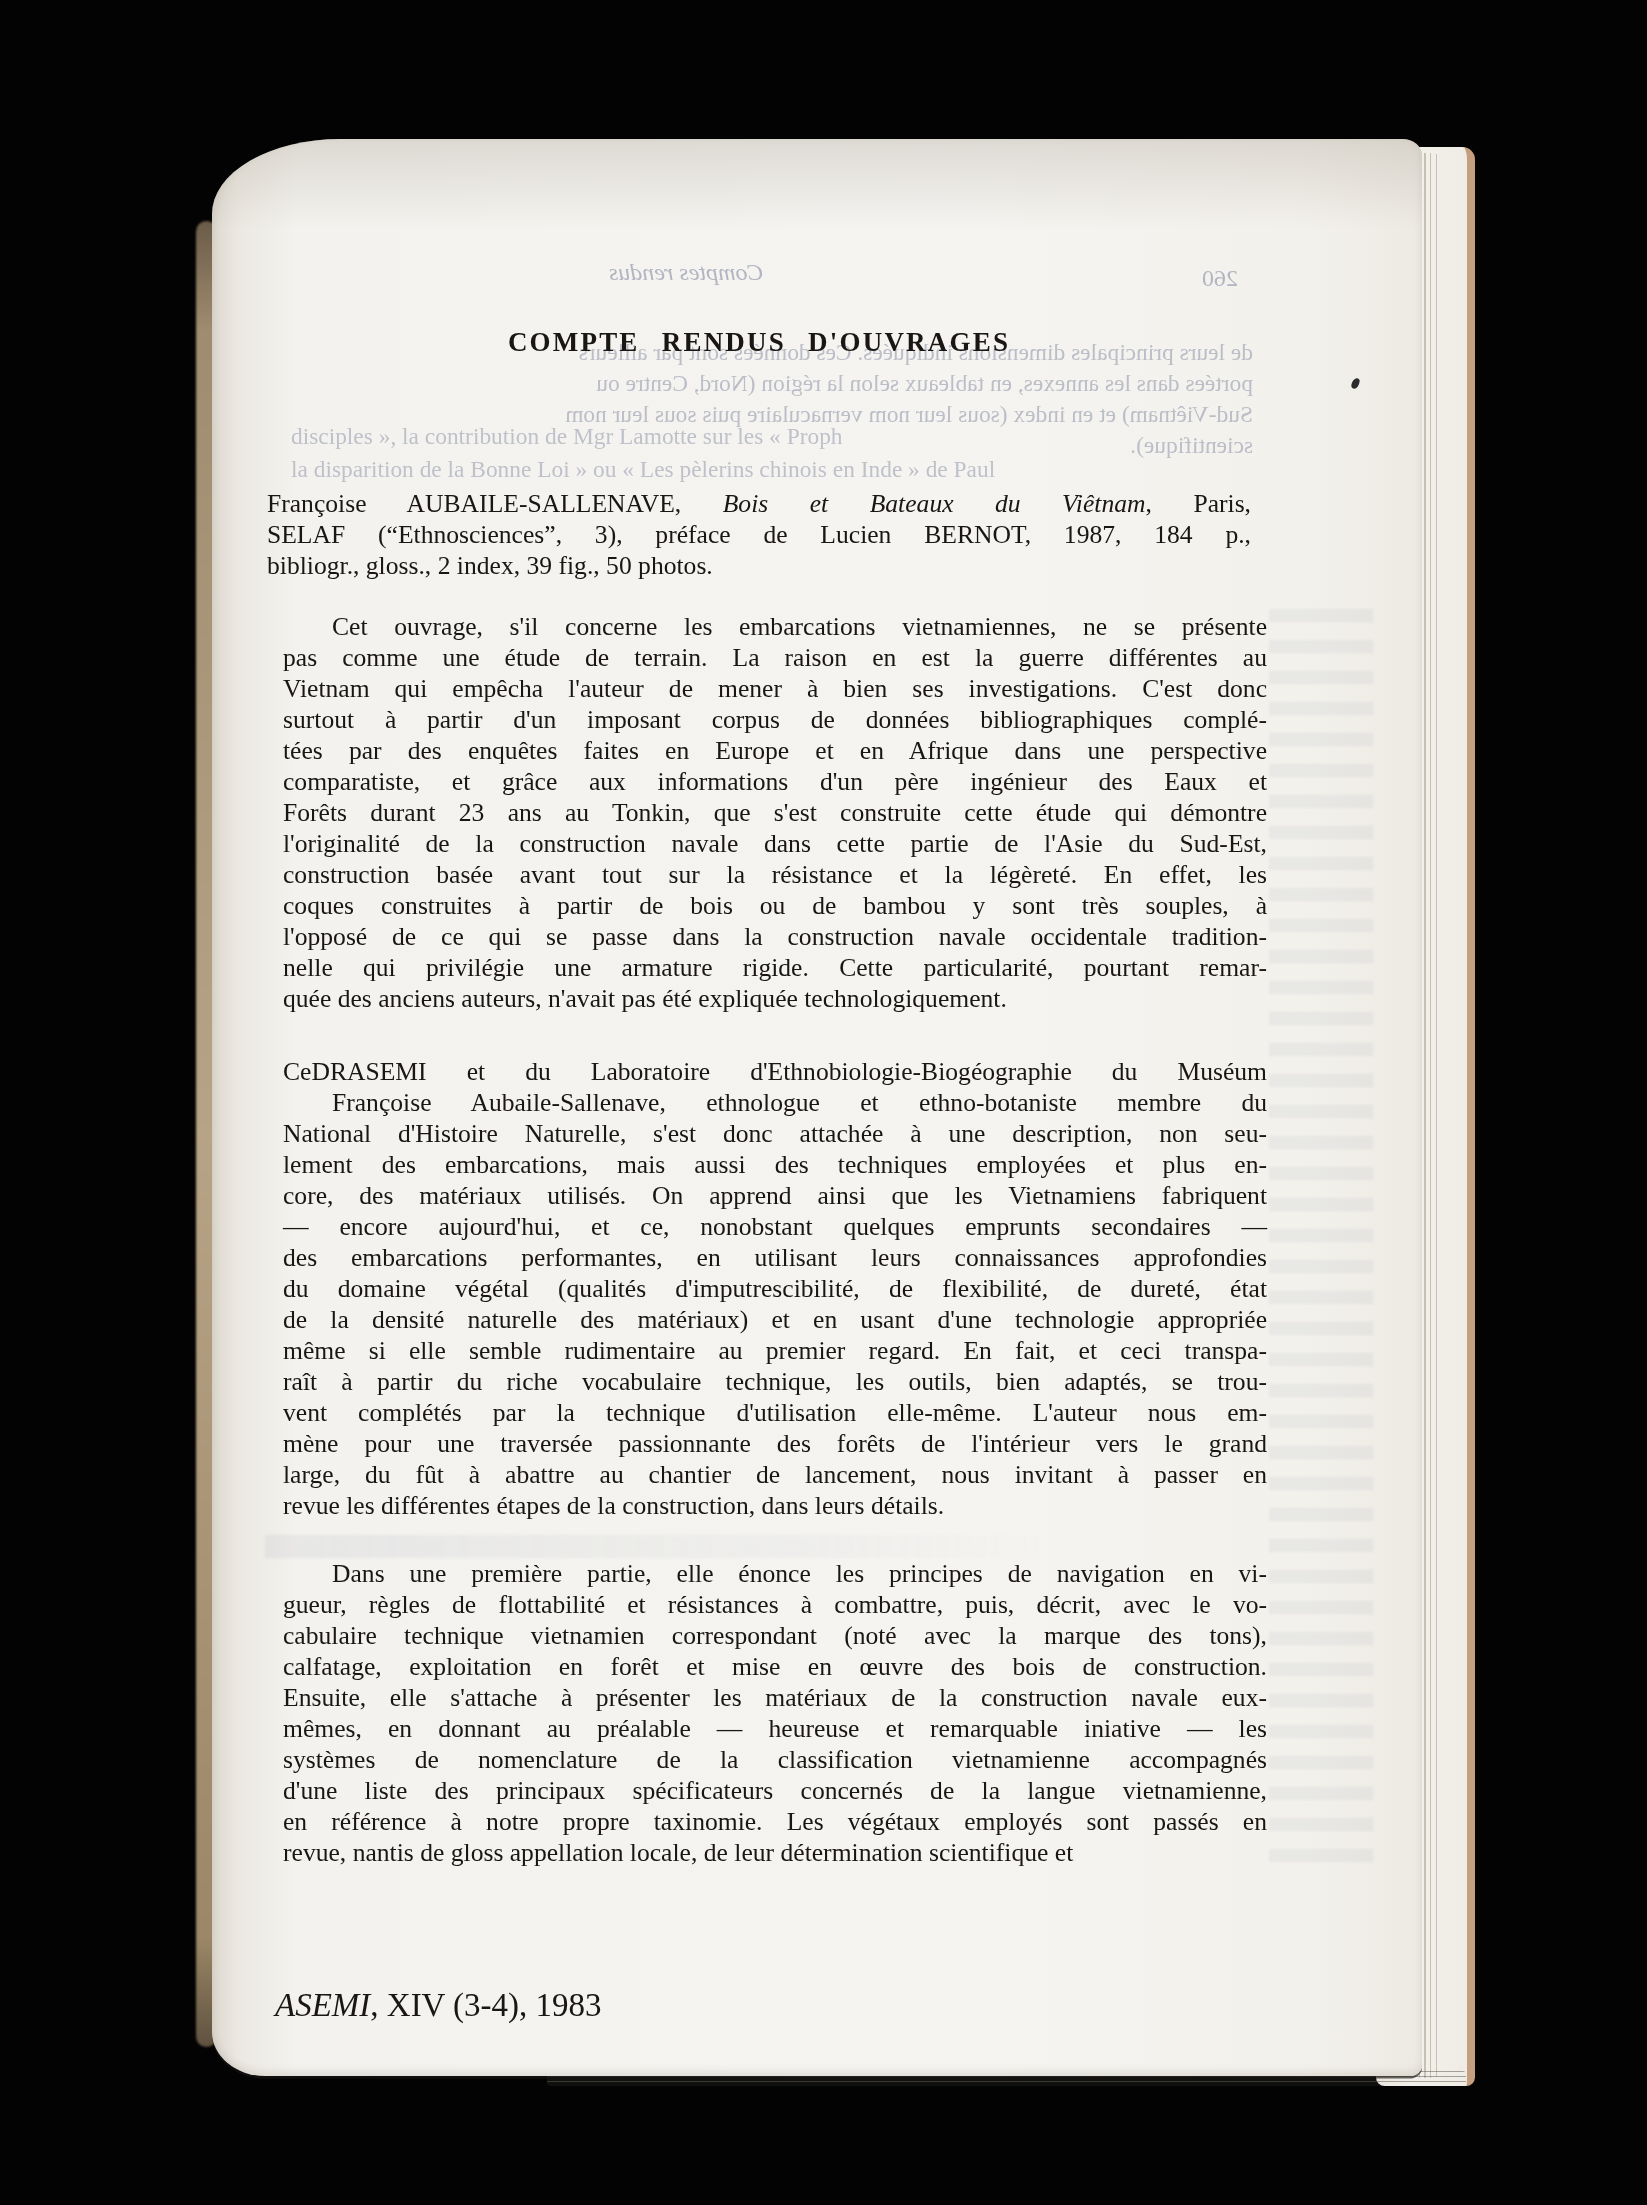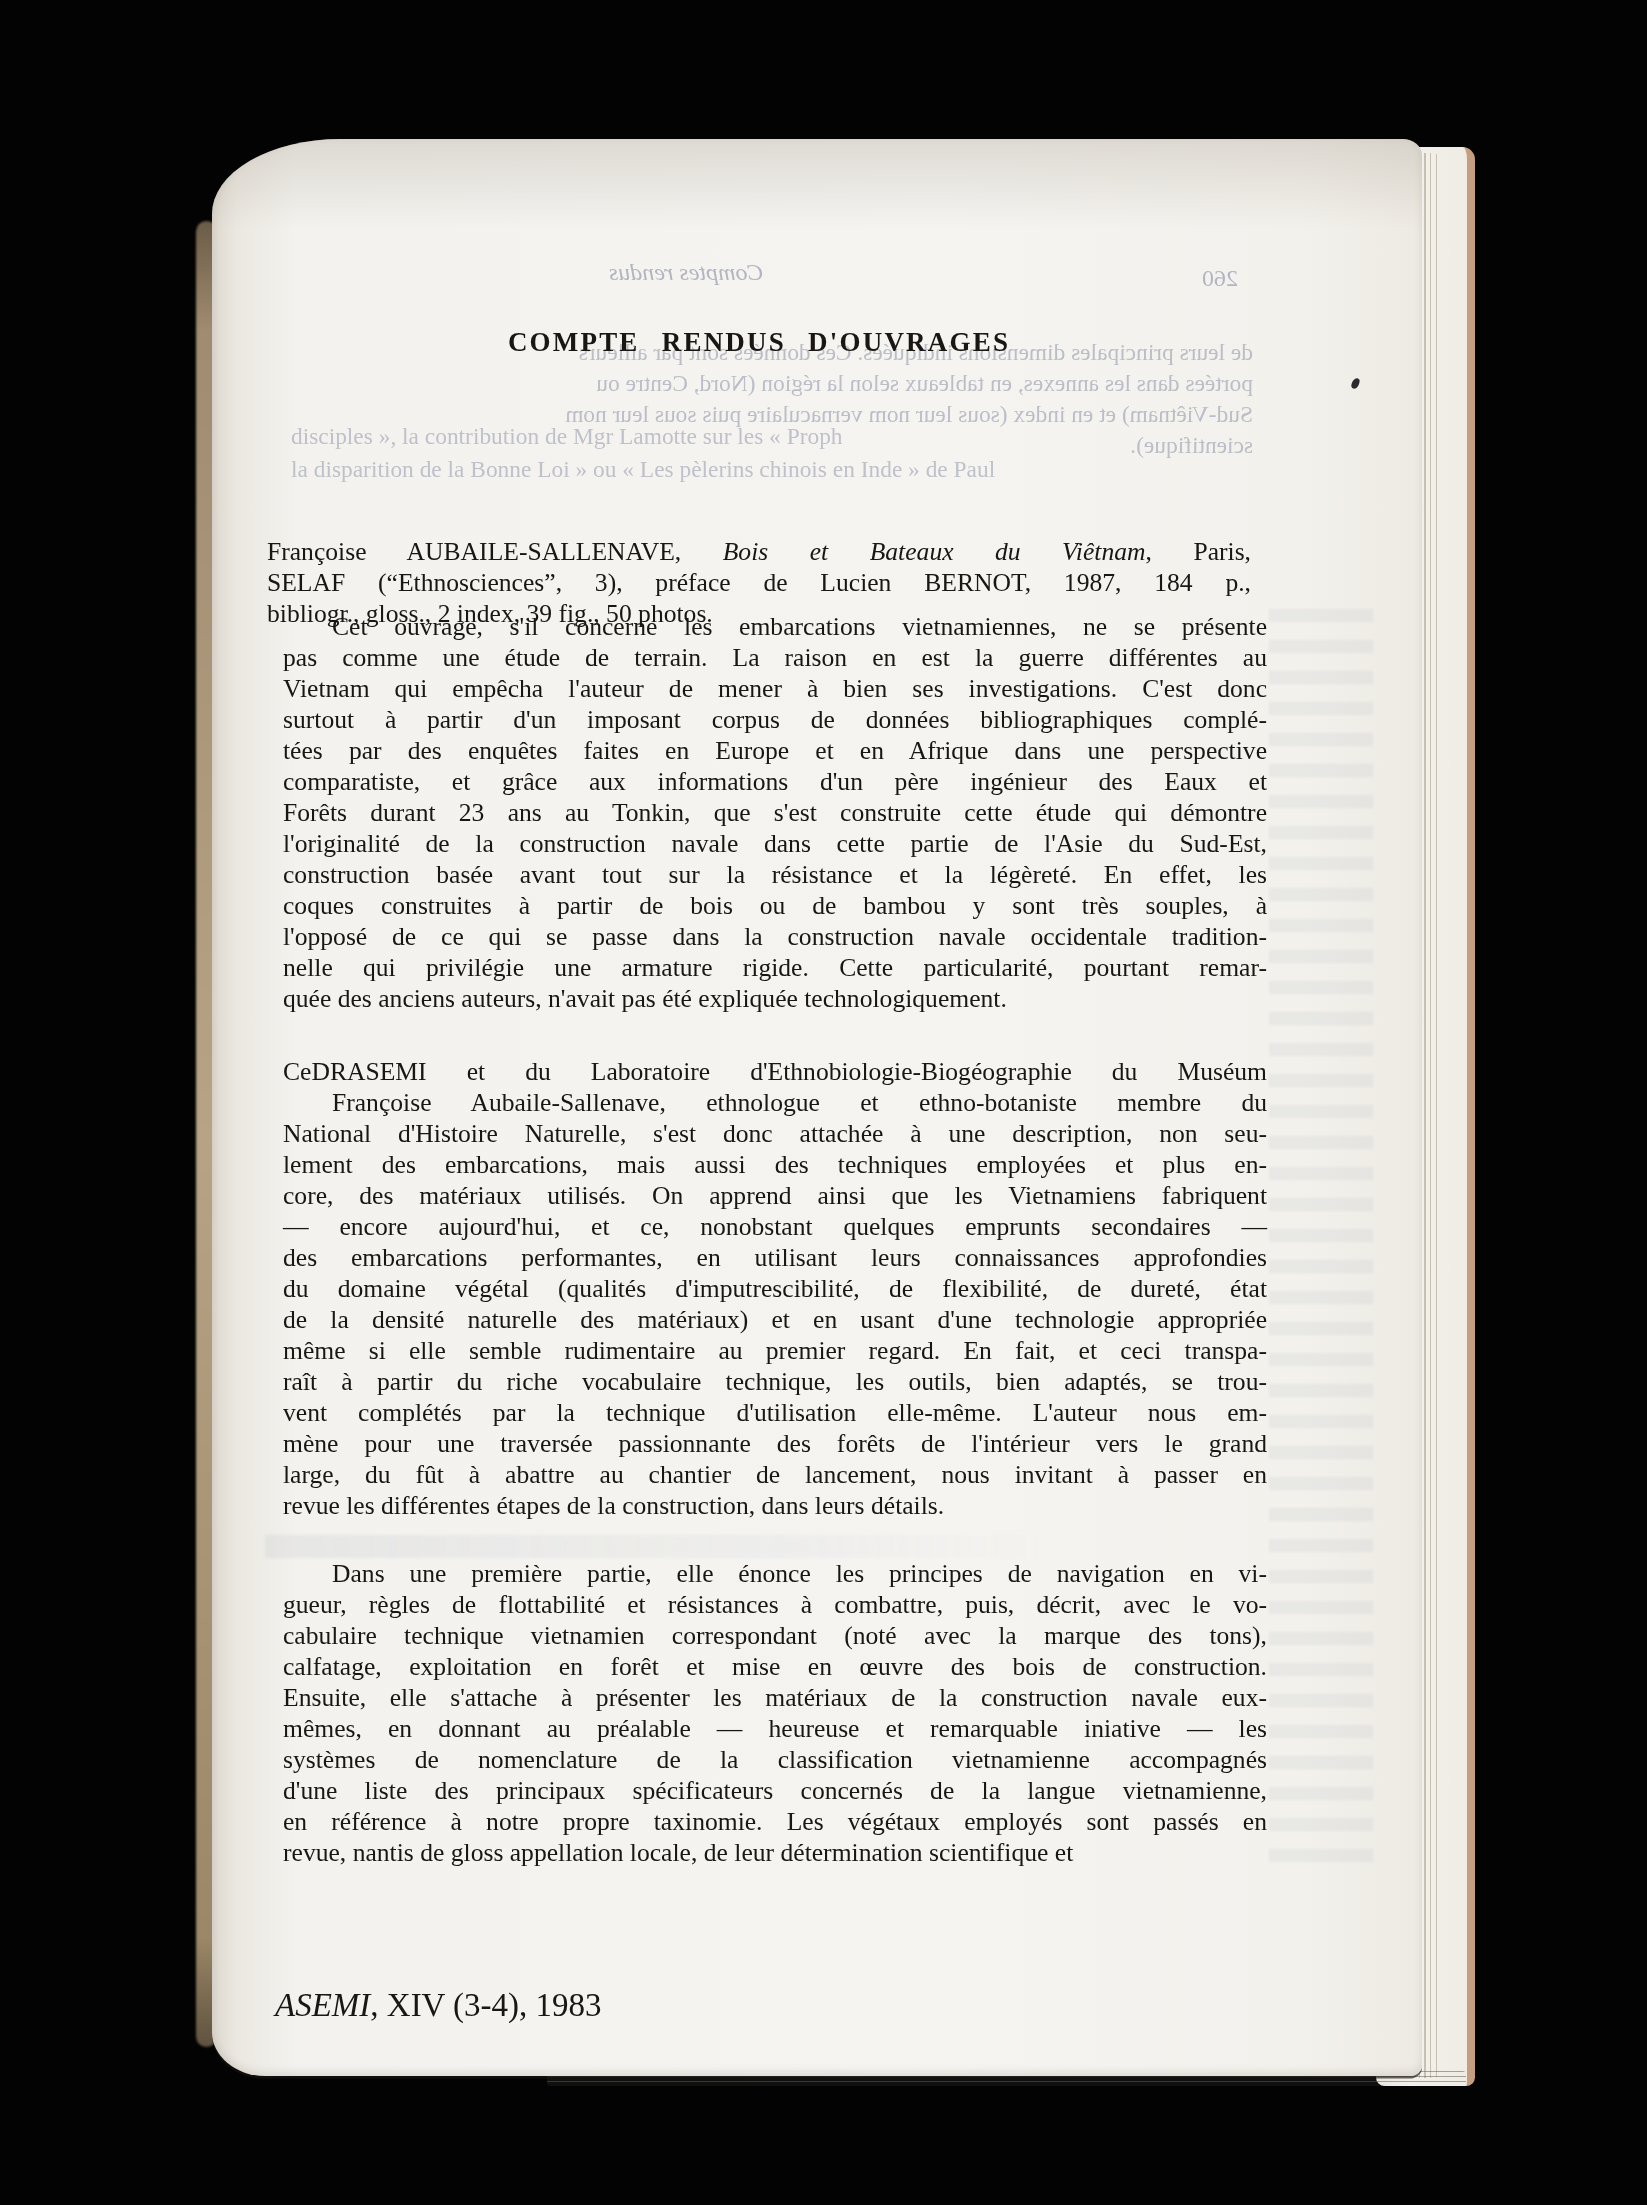--- a/index.html
+++ b/index.html
@@ -45,21 +45,21 @@
     left:267px;top:325px;width:984px;text-align:center;
     font-size:27px;font-weight:bold;letter-spacing:2.2px;word-spacing:13.2px;line-height:35px;
   }
   .block{left:267px;width:984px;font-size:25.6px;}
   .jline{
     height:31px;line-height:31px;white-space:nowrap;
     text-align:justify;text-align-last:justify;text-justify:inter-word;
   }
   .jline.end{text-align-last:auto;}
   .jline.indent{text-indent:49px;}
-  #citation{top:488px;margin-top:48px;}
+  #citation{top:488px;}
   #paragraphs .para{position:absolute;left:0;width:984px;margin-left:16px;}
   #paragraphs .para:nth-child(1){top:611px;}
   #paragraphs .para:nth-child(2){top:1056px;}
   #paragraphs .para:nth-child(3){top:1558px;}
   #paragraphs{position:absolute;left:267px;top:0;width:984px;font-size:25.6px;color:#191613;}
   #footer{left:275px;top:1989px;font-size:33px;line-height:32px;}
   
   .ghost{position:absolute;color:#b2b5c1;}
   .ghost-header{left:609px;top:259px;font-size:24px;font-style:italic;transform:scaleX(-1);filter:blur(0.5px);}
   .ghost-pagenum{left:1202px;top:265px;font-size:24px;transform:scaleX(-1);filter:blur(0.5px);}

